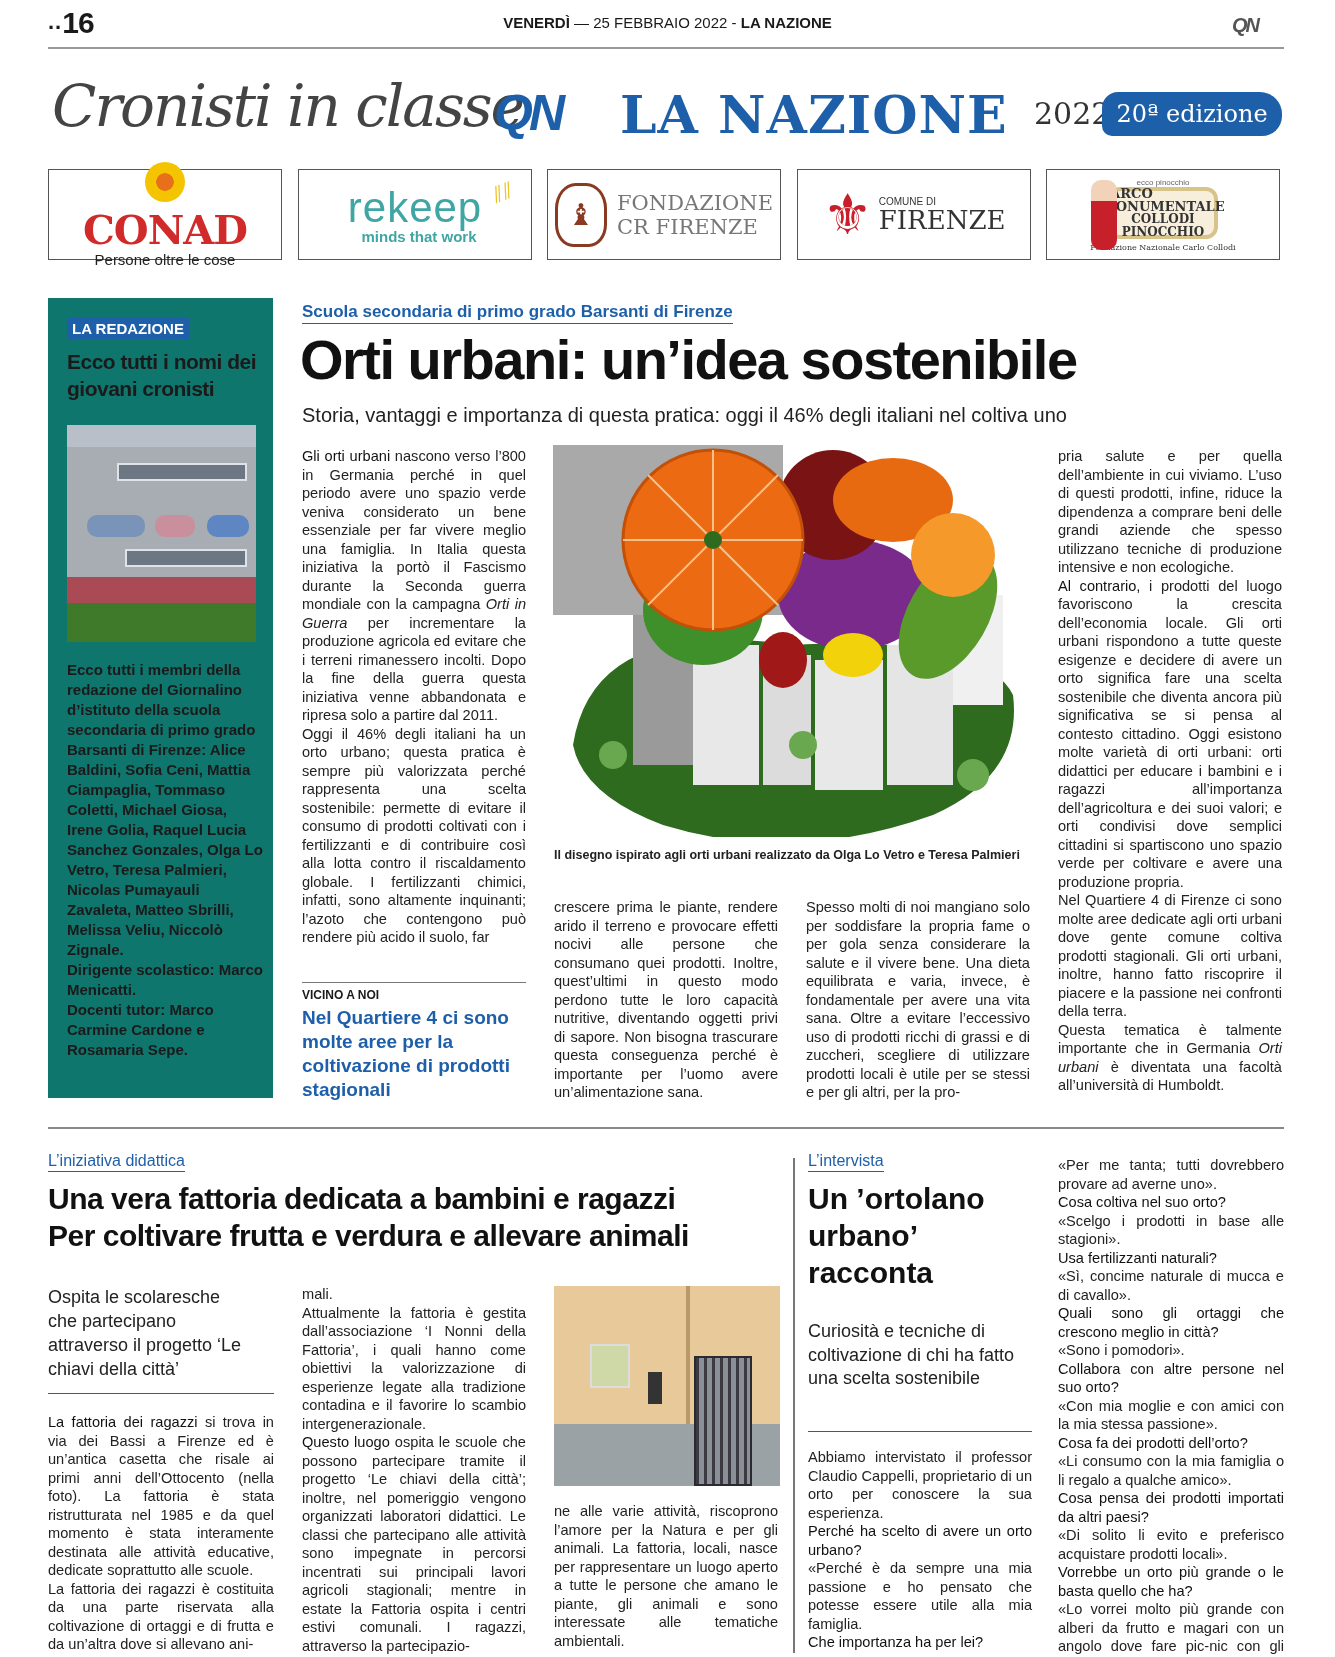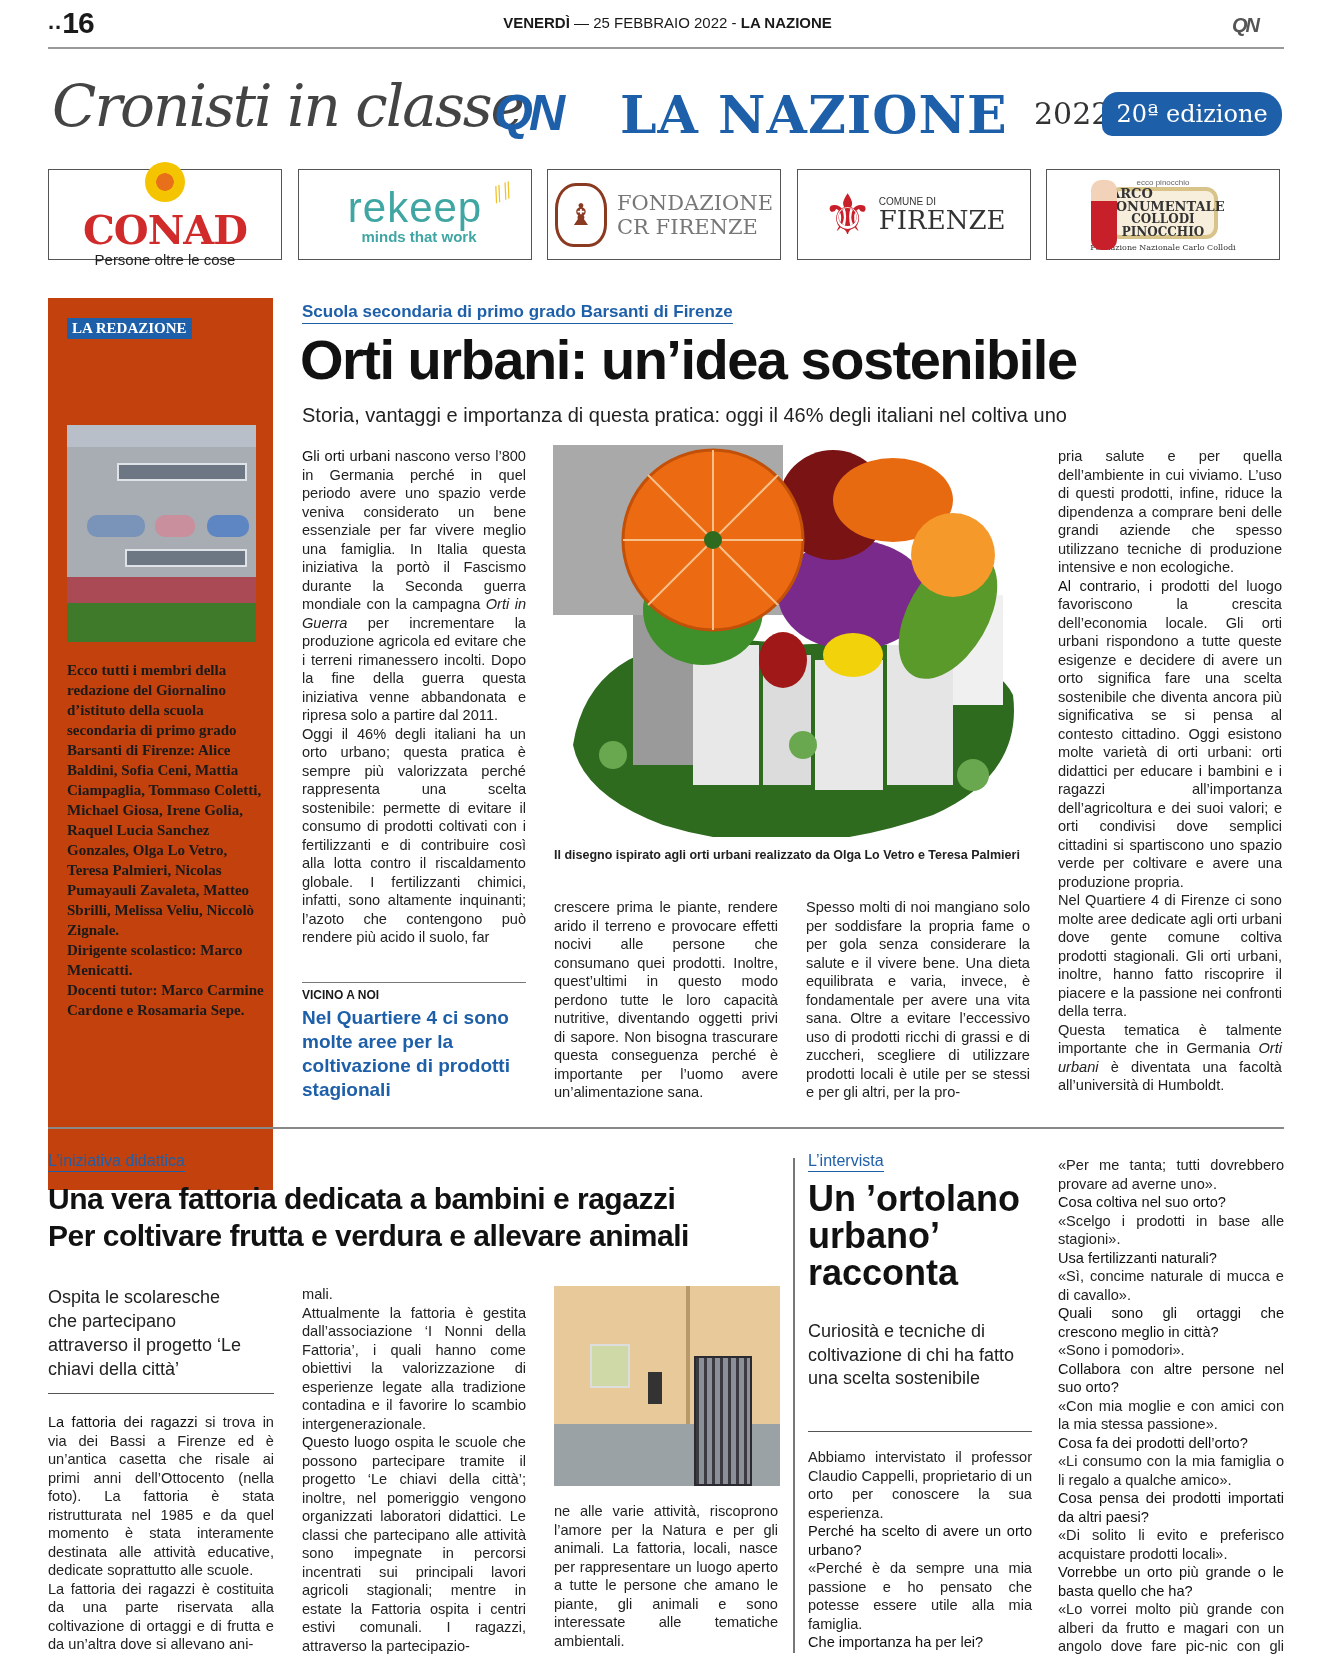--- a/index.html
+++ b/index.html
@@ -37,21 +37,21 @@
   .sp-fir { flex-direction: row; gap: 6px; }
   .sp-lily { color: #c8202a; font-size: 56px; line-height: 1; }
   .sp-fir-small { font-size: 10px; color: #333; }
   .sp-fir-name { font-family: "DejaVu Serif", serif; font-size: 26px; color: #333; line-height: 26px; }
   .sp-coll-badge { width: 110px; height: 52px; border: 4px solid #d8c48a; border-radius: 12px; background: #f7eedc; display: flex; flex-direction: column; align-items: center; justify-content: center; font-family: "DejaVu Serif", serif; font-weight: bold; color: #333; font-size: 12px; line-height: 13px; }
   .sp-coll-top { font-size: 8px; color: #666; }
   .sp-coll-foot { font-size: 8px; color: #333; margin-top: 4px; font-family: "DejaVu Serif", serif; }
   .sp-coll-figure { position: absolute; left: 44px; top: 10px; width: 26px; height: 70px; border-radius: 10px; background: linear-gradient(#f2d2b8 0 30%, #c8202a 30% 100%); }
 
   
-  .sidebar { left: 48px; top: 298px; width: 225px; height: 892px; background: #c2410c; font-family: Liberation Serif, serif; }
+  .sidebar { left: 48px; top: 298px; width: 225px; height: 800px; background: #0f766e; }
   .sb-tag { position: absolute; left: 19px; top: 20px; background: #1e5fa9; color: #fff; font-weight: bold; font-size: 15px; padding: 2px 5px; }
   .sb-title { position: absolute; left: 19px; top: 50px; width: 200px; font-size: 21px; font-weight: bold; line-height: 27px; letter-spacing: -0.5px; }
   .sb-photo { position: absolute; left: 19px; top: 127px; width: 189px; height: 217px; background: linear-gradient(#b8bfc8 0 10%, #a7adb3 10% 70%, #a94a55 70% 82%, #3f7a2a 82% 100%); overflow: hidden; }
   .sb-photo .win { position: absolute; height: 18px; background: #6d7783; border: 2px solid #dfe3e8; }
   .sb-photo .graf { position: absolute; top: 90px; height: 22px; border-radius: 10px; }
   .sb-body { position: absolute; left: 19px; top: 362px; width: 200px; font-size: 15px; font-weight: bold; line-height: 20px; color: #1a1a1a; }
 
   
   .kicker { font-size: 17px; font-weight: bold; color: #1e5fa9; border-bottom: 1.5px solid #1e5fa9; padding-bottom: 1px; }
   .main-kicker { left: 302px; top: 302px; }
@@ -81,21 +81,21 @@
   .f3 { left: 554px; top: 1502px; width: 224px; }
   .fat-photo { left: 554px; top: 1286px; width: 226px; height: 200px; background: #e8c99a; overflow: hidden; }
   .fat-photo .wall-low { position: absolute; left: 0; bottom: 0; width: 100%; height: 62px; background: #9aa2a6; }
   .fat-photo .sign { position: absolute; left: 36px; top: 58px; width: 40px; height: 44px; background: #cfd9a8; border: 2px solid #ddd; }
   .fat-photo .box { position: absolute; left: 94px; top: 86px; width: 14px; height: 32px; background: #333; }
   .fat-photo .gate { position: absolute; left: 140px; top: 70px; width: 58px; height: 130px; background: repeating-linear-gradient(90deg, #3a3a40 0 3px, #8a8f98 3px 8px); border: 2px solid #2a2a30; }
   .fat-photo .pipe { position: absolute; left: 132px; top: 0; width: 4px; height: 200px; background: #b89a6a; }
 
   .int-vrule { left: 793px; top: 1158px; width: 1.5px; height: 495px; background: #777; }
   .int-kicker { left: 808px; top: 1152px; font-weight: normal; font-size: 16px; }
-  .int-title { left: 808px; top: 1180px; font-size: 36px; font-weight: bold; line-height: 37px; color: #111; }
+  .int-title { left: 808px; top: 1180px; font-size: 30px; font-weight: bold; line-height: 37px; color: #111; }
   .int-deck { left: 808px; top: 1320px; font-size: 18px; line-height: 23.5px; color: #222; }
   .int-rule { left: 808px; top: 1431px; width: 224px; height: 1px; background: #555; }
   .i1 { left: 808px; top: 1448px; width: 224px; }
   .i2 { left: 1058px; top: 1156px; width: 226px; }
 </style>
 </head>
 <body>
 
 <div class="abs page-num"><span class="dots">..</span><span>16</span></div>
 <div class="abs dateline">
@@ -142,20 +142,21 @@
   <div class="sp-coll-badge">
     <div style="font-size:13px;font-weight:bold">PARCO MONUMENTALE</div>
     <div>COLLODI</div>
     <div>PINOCCHIO</div>
   </div>
   <div class="sp-coll-foot">Fondazione Nazionale Carlo Collodi</div>
 </div>
 
 <div class="abs sidebar">
   <div class="sb-tag">LA REDAZIONE</div>
+  <div class="sb-title">Ecco tutti i nomi dei giovani cronisti</div>
   <div class="sb-photo">
     <div class="win" style="left:50px;top:38px;width:130px;"></div>
     <div class="graf" style="left:20px;width:58px;background:#7a93b8;"></div>
     <div class="graf" style="left:88px;width:40px;background:#c98f9c;"></div>
     <div class="graf" style="left:140px;width:42px;background:#5d86c2;"></div>
     <div class="win" style="left:58px;top:124px;width:122px;"></div>
   </div>
   <div class="sb-body">
     <div>Ecco tutti i membri della redazione del Giornalino d’istituto della scuola secondaria di primo grado Barsanti di Firenze: Alice Baldini, Sofia Ceni, Mattia Ciampaglia, Tommaso Coletti, Michael Giosa, Irene Golia, Raquel Lucia Sanchez Gonzales, Olga Lo Vetro, Teresa Palmieri, Nicolas Pumayauli Zavaleta, Matteo Sbrilli, Melissa Veliu, Niccolò Zignale.</div>
     <div>Dirigente scolastico: Marco Menicatti.</div>

